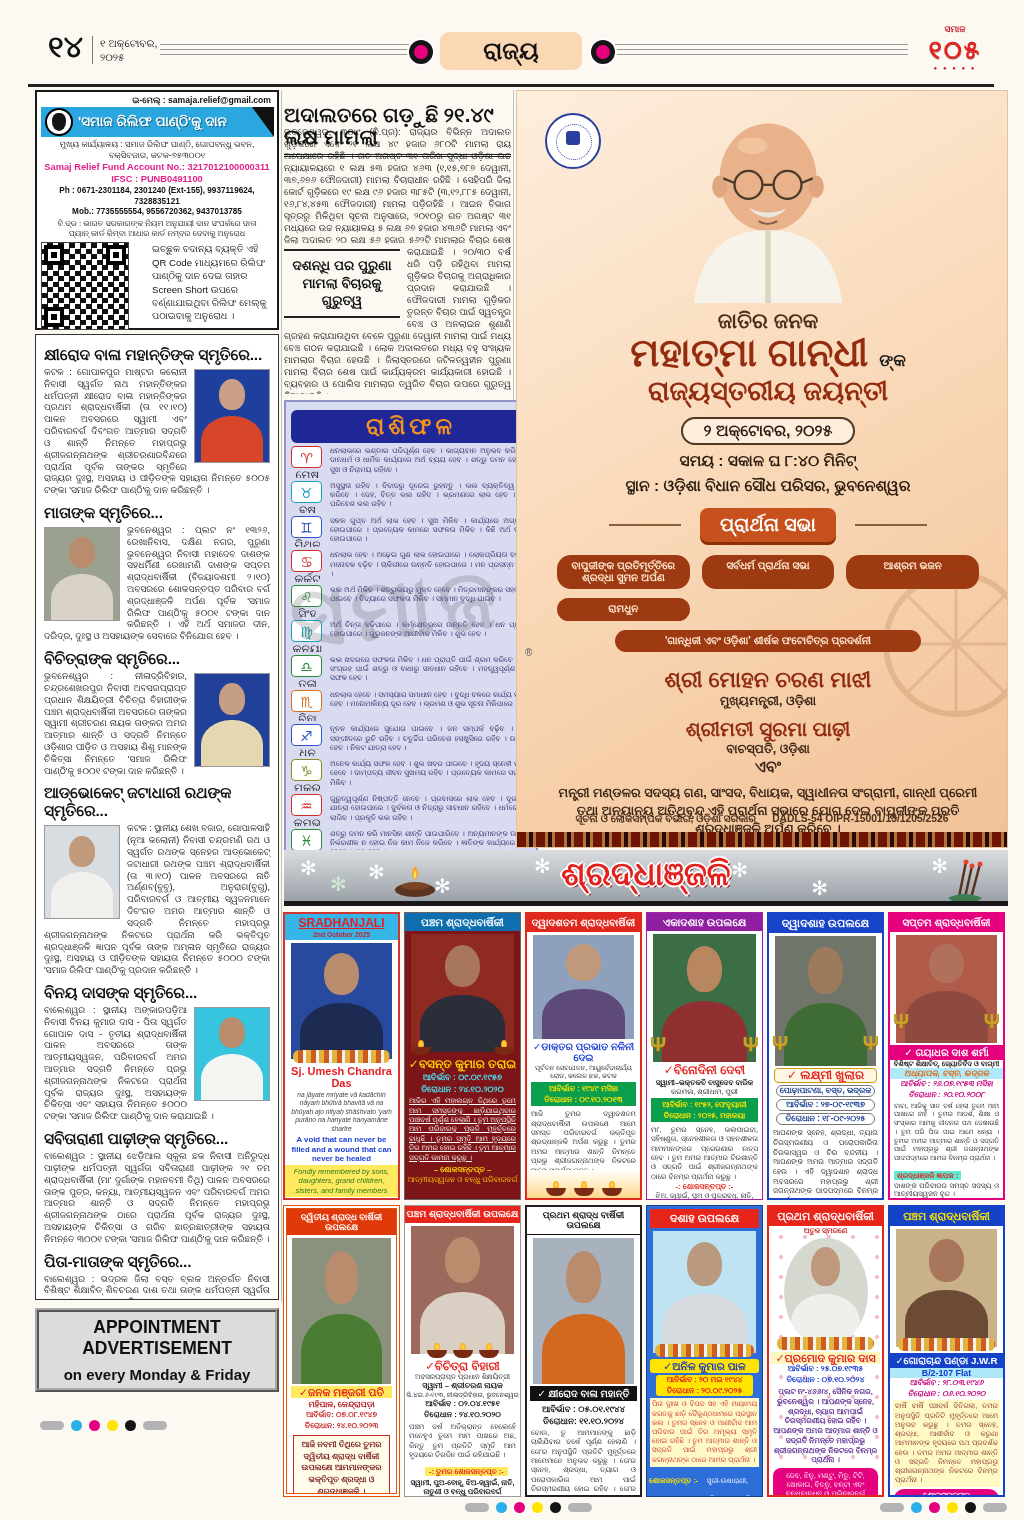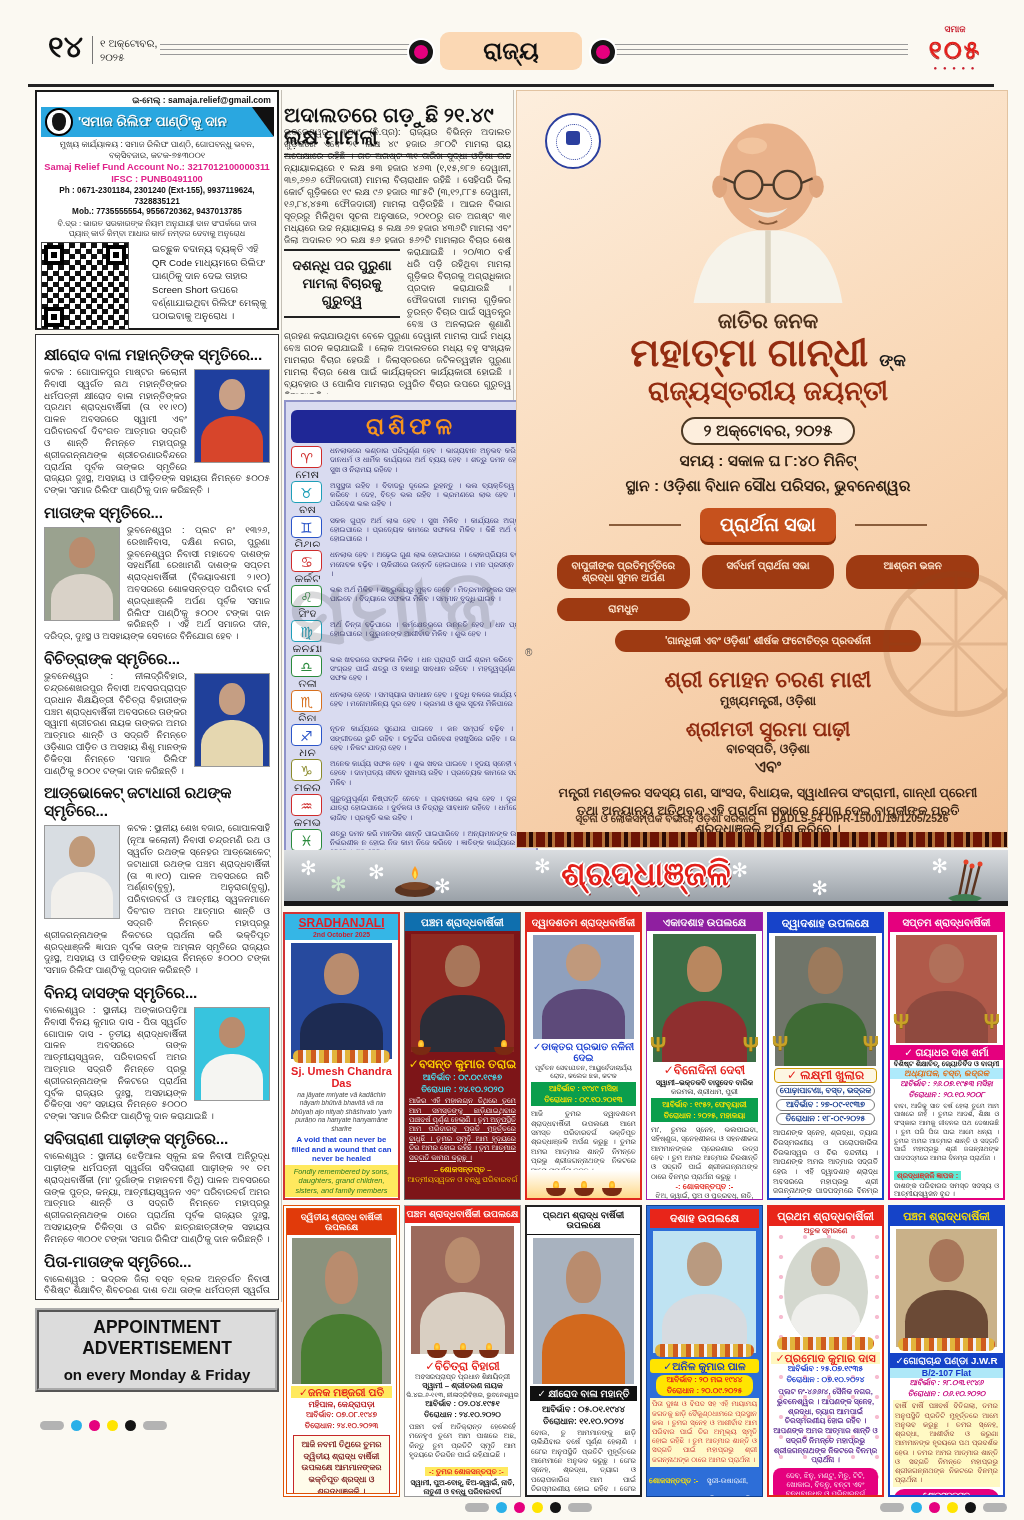--- a/index.html
+++ b/index.html
@@ -192,21 +192,21 @@
   .a8 .dyrow{display:flex;justify-content:center;gap:6px;margin-top:-11px;}
   .a8 .cfaml{background:#ffe95e;color:#e3201b;font-size:7.4px;display:inline-block;padding:0 4px;margin-left:20px;}
   .a8 .cfam{font-size:7.3px;font-weight:800;}
   .a9{left:525px;border:2px solid #222;}
   .a9 .chead{background:#fff;color:#111;border-bottom:1.5px solid #111;font-size:9px;}
   .a9 .cname{background:#111;color:#fff;font-size:9.8px;margin:2px 3px;padding:2px 0;}
   .a9 .cdates{color:#111;font-size:8.6px;}
   .a10{left:646px;background:#2d6ed8;border:1px solid #12418f;}
   .a10 .chead{background:#e8251a;font-size:11px;margin:3px 3px 0;}
   .a10 .cname{background:#ffe400;color:#1436c9;font-size:10.6px;margin:2px 3px;border-radius:3px;padding:1px 0;}
-  .a10 .cdates{background:#ffe400;color:#e3201b;font-size:7.7px;margin:0 9px;border-radius:8px;}
+  .a10 .cdates{background:#ffe400;color:#e3201b;font-size:7.7px;margin:0 9px;border-radius:3px;}
   .a10 .cbody{background:#fff9c8;color:#c62828;margin:2px 3px;padding:2px;font-size:7.1px;}
   .a10 .cfaml{color:#ffe400;font-size:7.4px;display:inline;}
   .a10 .cfam{color:#fff;font-size:7.1px;padding:0 4px;display:inline;}
   .a11{left:767px;border:2.5px solid #e0281e;
        background-image:radial-gradient(#f6bcd0 2px,transparent 2.6px);background-size:24px 20px;}
   .a11 .chead{background:#e8251a;font-size:11px;}
   .a11 .csub{color:#c62828;font-size:7.4px;font-weight:800;text-align:center;}
   .a11 .cphoto{border-radius:50%;width:84px;height:108px;}
   .a11 .cname{background:#fff7c0;color:#e3201b;font-size:11px;margin:2px 2px 0;}
   .a11 .cdates{color:#1436c9;font-size:7.8px;}

